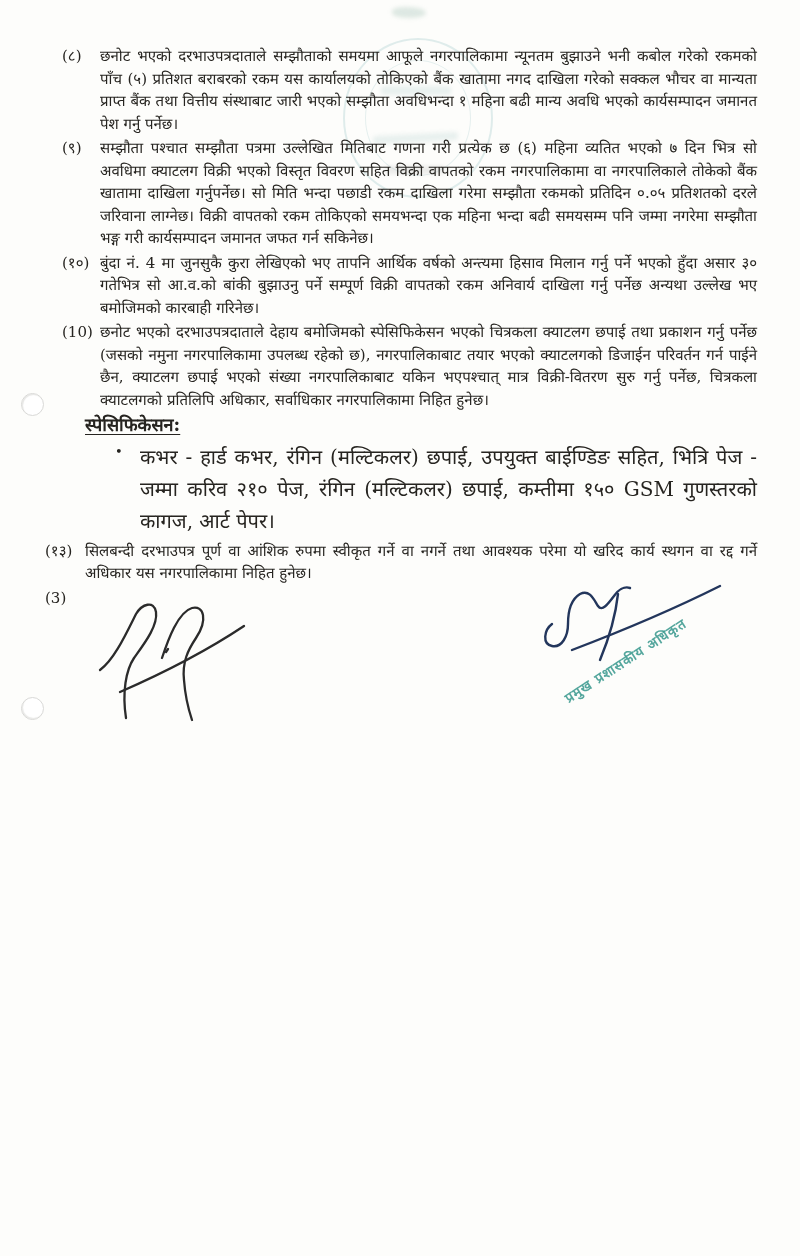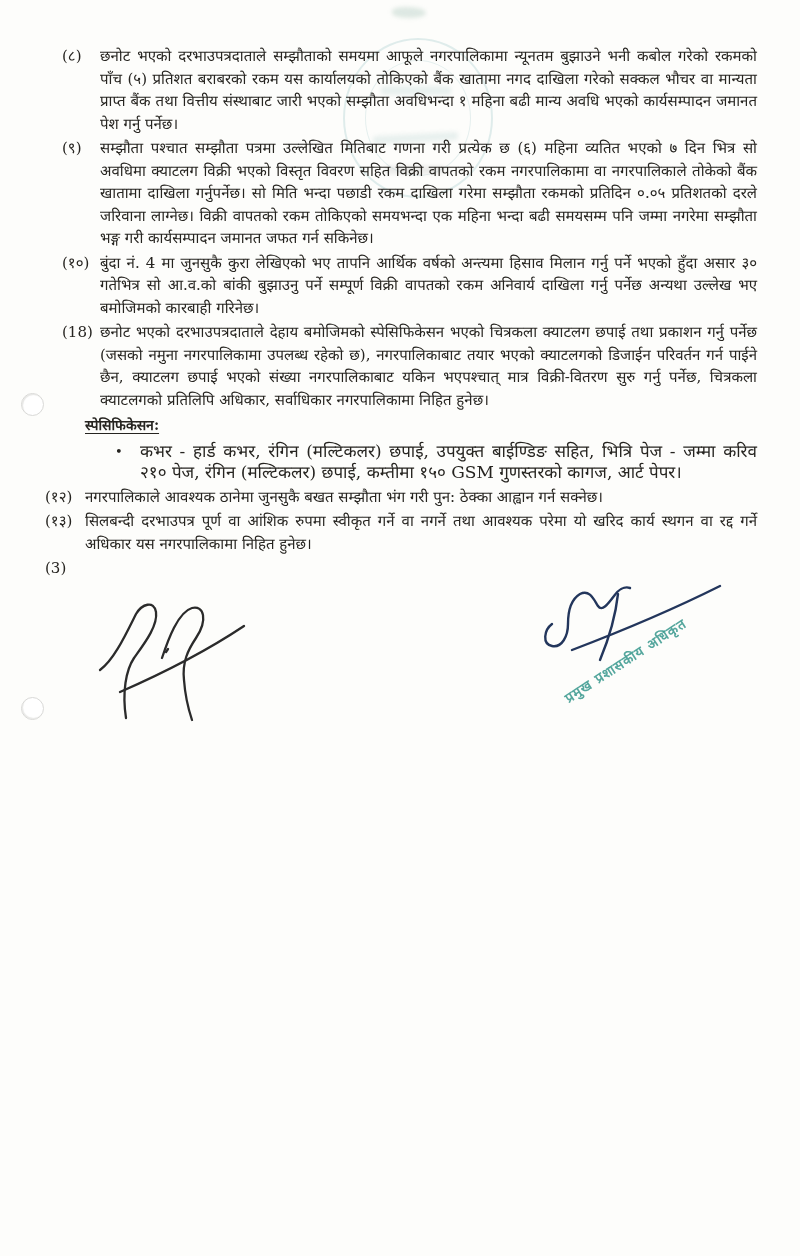--- a/index.html
+++ b/index.html
@@ -90,43 +90,43 @@
   }
   
   .group-a .clause { padding-left: 62px; padding-right: 43px; }
   .group-a .clause .num { width: 38px; }
   
   .group-b .clause { padding-left: 45px; padding-right: 43px; }
   .group-b .clause .num { width: 40px; }
 
   .spec-heading {
     margin: 3px 0 4px 85px;
-    font-size: 14px;
+    font-size: 18px;
     line-height: 22.5px;
     font-weight: bold;
     text-decoration: underline;
     text-underline-offset: 3px;
   }
   .spec-bullet {
     display: flex;
     align-items: flex-start;
     padding-left: 115px;
     padding-right: 43px;
     margin-bottom: 3px;
   }
   .spec-bullet .dot {
     flex: 0 0 auto;
     width: 25px;
     font-size: 13px;
     line-height: 22.5px;
   }
   .spec-bullet .txt {
     flex: 1 1 auto;
-    font-size: 17px;
-    line-height: 21px;
+    font-size: 20px;
+    line-height: 32px;
     text-align: justify;
   }
 
   
   .sig-left {
     position: absolute;
     left: 92px; top: 596px;
     width: 185px; height: 130px;
   }
   .sig-right {
@@ -175,37 +175,33 @@
       </div>
       <div class="clause">
         <span class="num">(९)</span>
         <div class="txt">सम्झौता पश्चात सम्झौता पत्रमा उल्लेखित मितिबाट गणना गरी प्रत्येक छ (६) महिना व्यतित भएको ७ दिन भित्र सो अवधिमा क्याटलग विक्री भएको विस्तृत विवरण सहित विक्री वापतको रकम नगरपालिकामा वा नगरपालिकाले तोकेको बैंक खातामा दाखिला गर्नुपर्नेछ। सो मिति भन्दा पछाडी रकम दाखिला गरेमा सम्झौता रकमको प्रतिदिन ०.०५ प्रतिशतको दरले जरिवाना लाग्नेछ। विक्री वापतको रकम तोकिएको समयभन्दा एक महिना भन्दा बढी समयसम्म पनि जम्मा नगरेमा सम्झौता भङ्ग गरी कार्यसम्पादन जमानत जफत गर्न सकिनेछ।</div>
       </div>
       <div class="clause">
         <span class="num">(१०)</span>
         <div class="txt">बुंदा नं. 4 मा जुनसुकै कुरा लेखिएको भए तापनि आर्थिक वर्षको अन्त्यमा हिसाव मिलान गर्नु पर्ने भएको हुँदा असार ३० गतेभित्र सो आ.व.को बांकी बुझाउनु पर्ने सम्पूर्ण विक्री वापतको रकम अनिवार्य दाखिला गर्नु पर्नेछ अन्यथा उल्लेख भए बमोजिमको कारबाही गरिनेछ।</div>
       </div>
       <div class="clause">
-        <span class="num">(18)</span>
+        <span class="num">(10)</span>
         <div class="txt">छनोट भएको दरभाउपत्रदाताले देहाय बमोजिमको स्पेसिफिकेसन भएको चित्रकला क्याटलग छपाई तथा प्रकाशन गर्नु पर्नेछ (जसको नमुना नगरपालिकामा उपलब्ध रहेको छ), नगरपालिकाबाट तयार भएको क्याटलगको डिजाईन परिवर्तन गर्न पाईने छैन, क्याटलग छपाई भएको संख्या नगरपालिकाबाट यकिन भएपश्चात् मात्र विक्री-वितरण सुरु गर्नु पर्नेछ, चित्रकला क्याटलगको प्रतिलिपि अधिकार, सर्वाधिकार नगरपालिकामा निहित हुनेछ।</div>
       </div>
     </div>
 
     <div class="spec-heading">स्पेसिफिकेसन:</div>
 
     <div class="spec-bullet">
       <span class="dot">•</span>
       <div class="txt">कभर - हार्ड कभर, रंगिन (मल्टिकलर) छपाई, उपयुक्त बाईण्डिङ सहित, भित्रि पेज - जम्मा करिव २१० पेज, रंगिन (मल्टिकलर) छपाई, कम्तीमा १५० GSM गुणस्तरको कागज, आर्ट पेपर।</div>
     </div>
 
     <div class="group-b">
-      <div class="clause">
-        <span class="num">(१२)</span>
-        <div class="txt">नगरपालिकाले आवश्यक ठानेमा जुनसुकै बखत सम्झौता भंग गरी पुन: ठेक्का आह्वान गर्न सक्नेछ।</div>
-      </div>
       <div class="clause">
         <span class="num">(१३)</span>
         <div class="txt">सिलबन्दी दरभाउपत्र पूर्ण वा आंशिक रुपमा स्वीकृत गर्ने वा नगर्ने तथा आवश्यक परेमा यो खरिद कार्य स्थगन वा रद्द गर्ने अधिकार यस नगरपालिकामा निहित हुनेछ।</div>
       </div>
       <div class="clause">
         <span class="num">(3)</span>
       </div>
     </div>
 
   </div>

